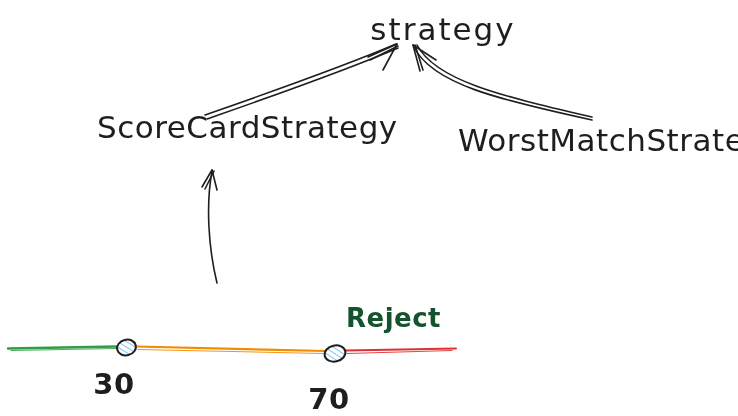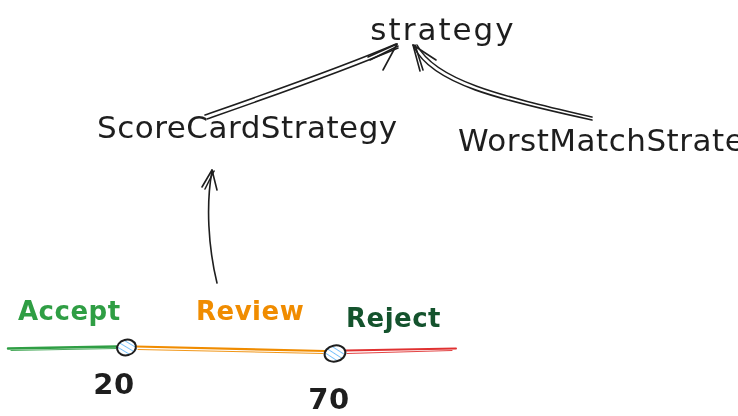--- a/index.html
+++ b/index.html
@@ -90,23 +90,21 @@
     <ellipse cx="126.5" cy="347.5" rx="9.5" ry="7.8" transform="rotate(-14 126.5 347.5)" fill="url(#hatch)" stroke="#1e1e1e" stroke-width="2"></ellipse>
     <ellipse cx="335" cy="353.5" rx="10.5" ry="8" transform="rotate(-12 335 353.5)" fill="url(#hatch)" stroke="#1e1e1e" stroke-width="2"></ellipse>
   </svg>
 
   <div class="lbl class-name lbl-strategy">strategy</div>
 
   <div class="lbl class-name lbl-scorecard">ScoreCardStrategy</div>
 
   <div class="lbl class-name lbl-worstmatch">WorstMatchStrategy</div>
 
-  <div class="lbl seg lbl-accept">Accept</div>
 
-  <div class="lbl seg lbl-review">Review</div>
 
   <div class="lbl seg lbl-reject">Reject</div>
 
-  <div class="lbl thr lbl-t30">20</div>
+  <div class="lbl thr lbl-t30">30</div>
 
   <div class="lbl thr lbl-t70">70</div>
 
 </div>
 
 </body></html>

